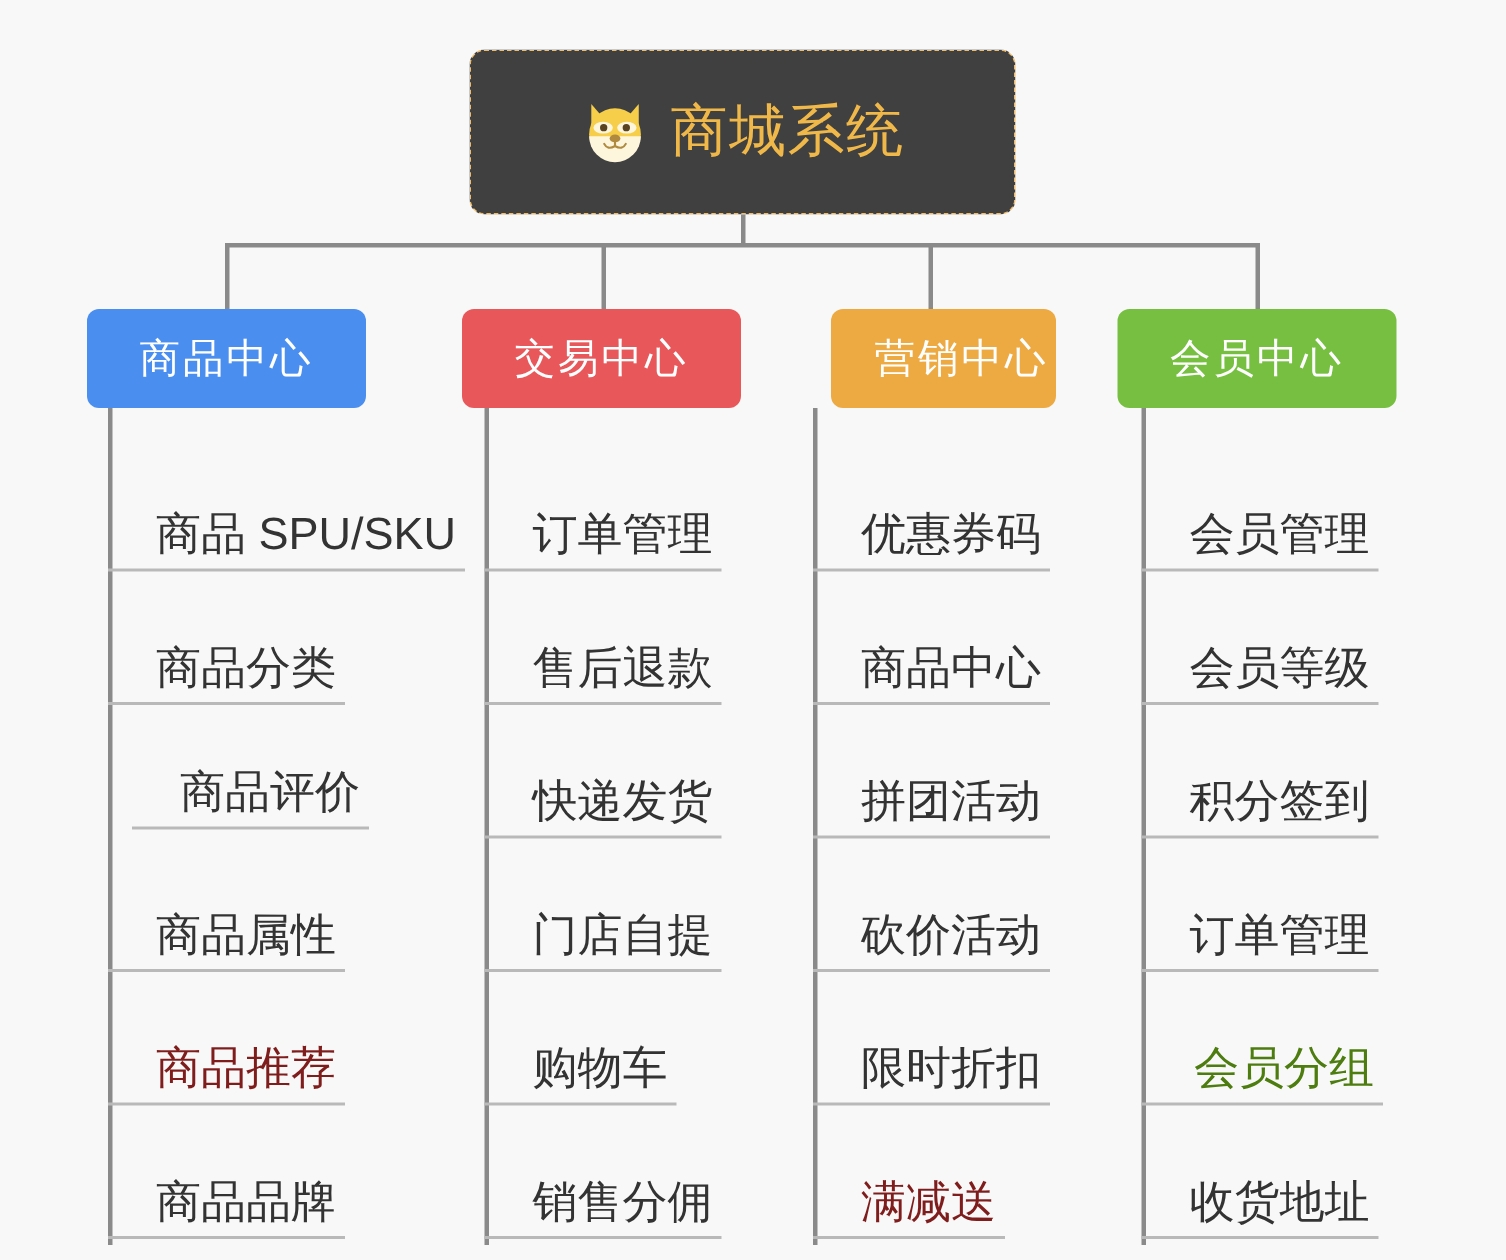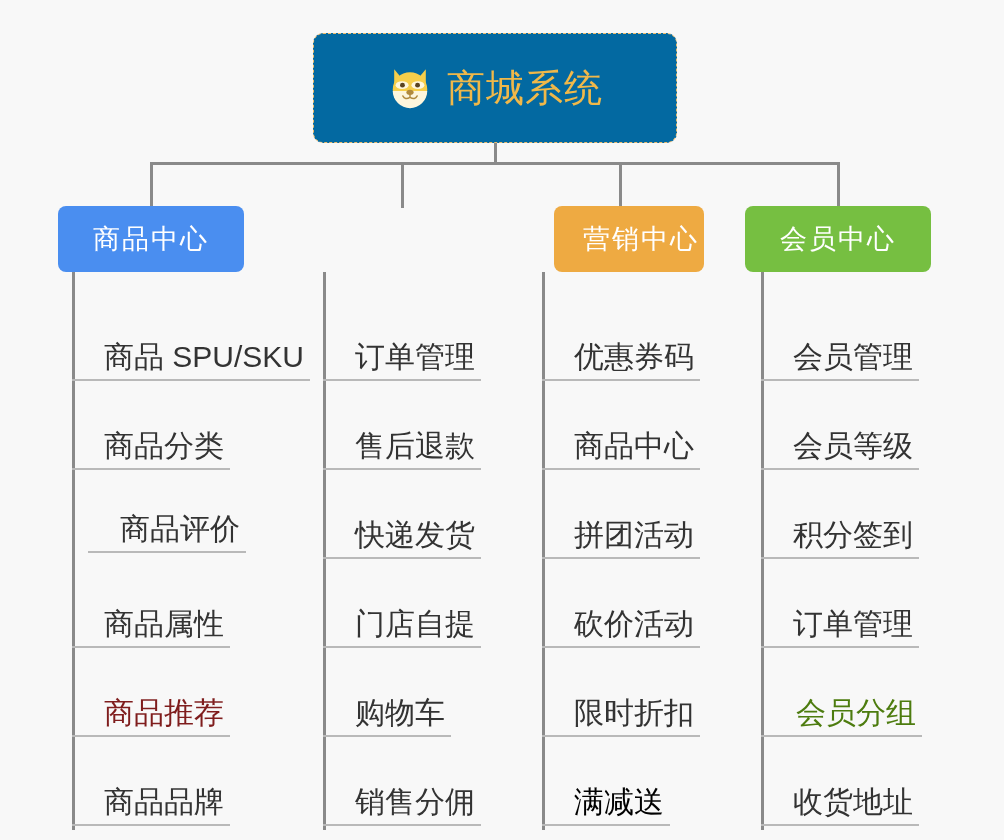--- a/index.html
+++ b/index.html
@@ -102,21 +102,21 @@
     line-height: 1.1;
     white-space: nowrap;
     border-bottom: 2px solid #b9b9b9;
   }
 </style>
 </head>
 <body style="background: rgb(248, 248, 248);">
 
 <div id="canvas">
 
-  <div class="root-node" style="border-color: rgb(237, 188, 108); background: #0369a1;">
+  <div class="root-node" style="border-color: rgb(237, 188, 108); background: #404040;">
     <svg class="root-icon" viewBox="0 0 64 64">
       <path d="M10 6 L10 26 L22 20 Z" fill="#f6ce4a"></path>
       <path d="M54 6 L54 26 L42 20 Z" fill="#f6ce4a"></path>
       <circle cx="32" cy="34" r="24" fill="#f6ce4a"></circle>
       <path d="M8 36 A24 24 0 0 0 56 36 Z" fill="#fdf6dd"></path>
       <ellipse cx="21" cy="28" rx="9" ry="5.5" fill="#fdf6dd"></ellipse>
       <ellipse cx="43" cy="28" rx="9" ry="5.5" fill="#fdf6dd"></ellipse>
       <ellipse cx="21.5" cy="28" rx="3.4" ry="3.4" fill="#5a4320"></ellipse>
       <ellipse cx="42.5" cy="28" rx="3.4" ry="3.4" fill="#5a4320"></ellipse>
       <ellipse cx="32" cy="38" rx="5" ry="3.6" fill="#b08a3e"></ellipse>
@@ -130,20 +130,23 @@
   <div class="line h-line" style="left: 150px; top: 162px; width: 690px; background: rgb(138, 138, 138);"></div>
 
   <div class="line v-line" style="left: 150px; top: 162px; height: 46px; background: rgb(138, 138, 138);"></div>
   <div class="line v-line" style="left: 401px; top: 162px; height: 46px; background: rgb(138, 138, 138);"></div>
   <div class="line v-line" style="left: 619px; top: 162px; height: 46px; background: rgb(138, 138, 138);"></div>
   <div class="line v-line" style="left: 837px; top: 162px; height: 46px; background: rgb(138, 138, 138);"></div>
 
   <div class="cat-header" style="left: 58px; width: 186px; background: rgb(74, 142, 240);">
     <span>商品中心</span>
   </div>
+  <div class="cat-header" style="left: 308px; width: 186px; background: rgb(232, 88, 91);">
+    <span>交易中心</span>
+  </div>
   <div class="cat-header" style="left: 554px; width: 150px; background: rgb(238, 170, 66); padding-left: 24px;">
     <span>营销中心</span>
   </div>
   <div class="cat-header" style="left: 745px; width: 186px; background: rgb(118, 191, 65);">
     <span>会员中心</span>
   </div>
 
   <div class="leaf-col" style="left:72px;">
     <div class="leaf-trunk" style="height: 558px; background: rgb(138, 138, 138);"></div>
     <div class="leaf-item" style="top:20px;">
@@ -199,21 +202,21 @@
     <div class="leaf-item" style="top:198px;">
         <span class="leaf-label" style="border-bottom-color: rgb(185, 185, 185); color: rgb(51, 51, 51);">拼团活动</span>
       </div>
     <div class="leaf-item" style="top:287px;">
         <span class="leaf-label" style="border-bottom-color: rgb(185, 185, 185); color: rgb(51, 51, 51);">砍价活动</span>
       </div>
     <div class="leaf-item" style="top:376px;">
         <span class="leaf-label" style="border-bottom-color: rgb(185, 185, 185); color: rgb(51, 51, 51);">限时折扣</span>
       </div>
     <div class="leaf-item" style="top:465px;">
-        <span class="leaf-label" style="border-bottom-color: rgb(185, 185, 185); color: #000000;">满减送</span>
+        <span class="leaf-label" style="border-bottom-color: rgb(185, 185, 185); color: #7f1d1d;">满减送</span>
       </div>
   </div>
 
   <div class="leaf-col" style="left:761px;">
     <div class="leaf-trunk" style="height: 558px; background: rgb(138, 138, 138);"></div>
     <div class="leaf-item" style="top:20px;">
         <span class="leaf-label" style="border-bottom-color: rgb(185, 185, 185); color: rgb(51, 51, 51);">会员管理</span>
       </div>
     <div class="leaf-item" style="top:109px;">
         <span class="leaf-label" style="border-bottom-color: rgb(185, 185, 185); color: rgb(51, 51, 51);">会员等级</span>

